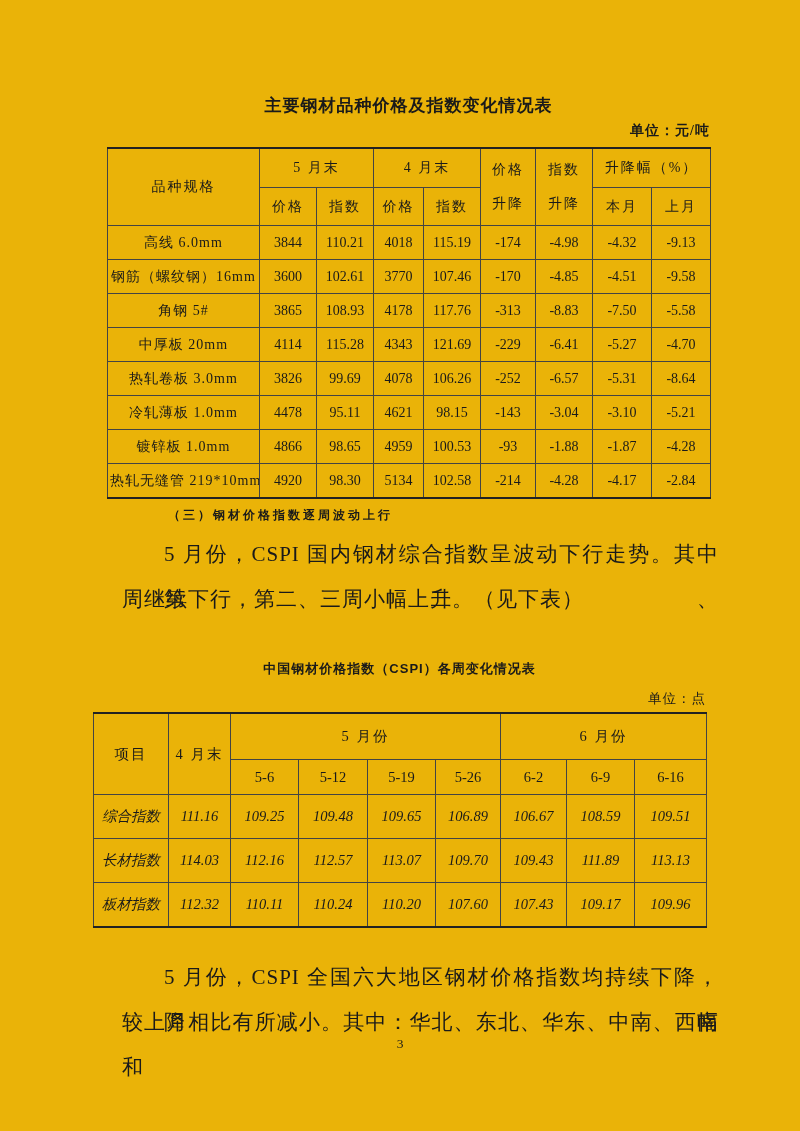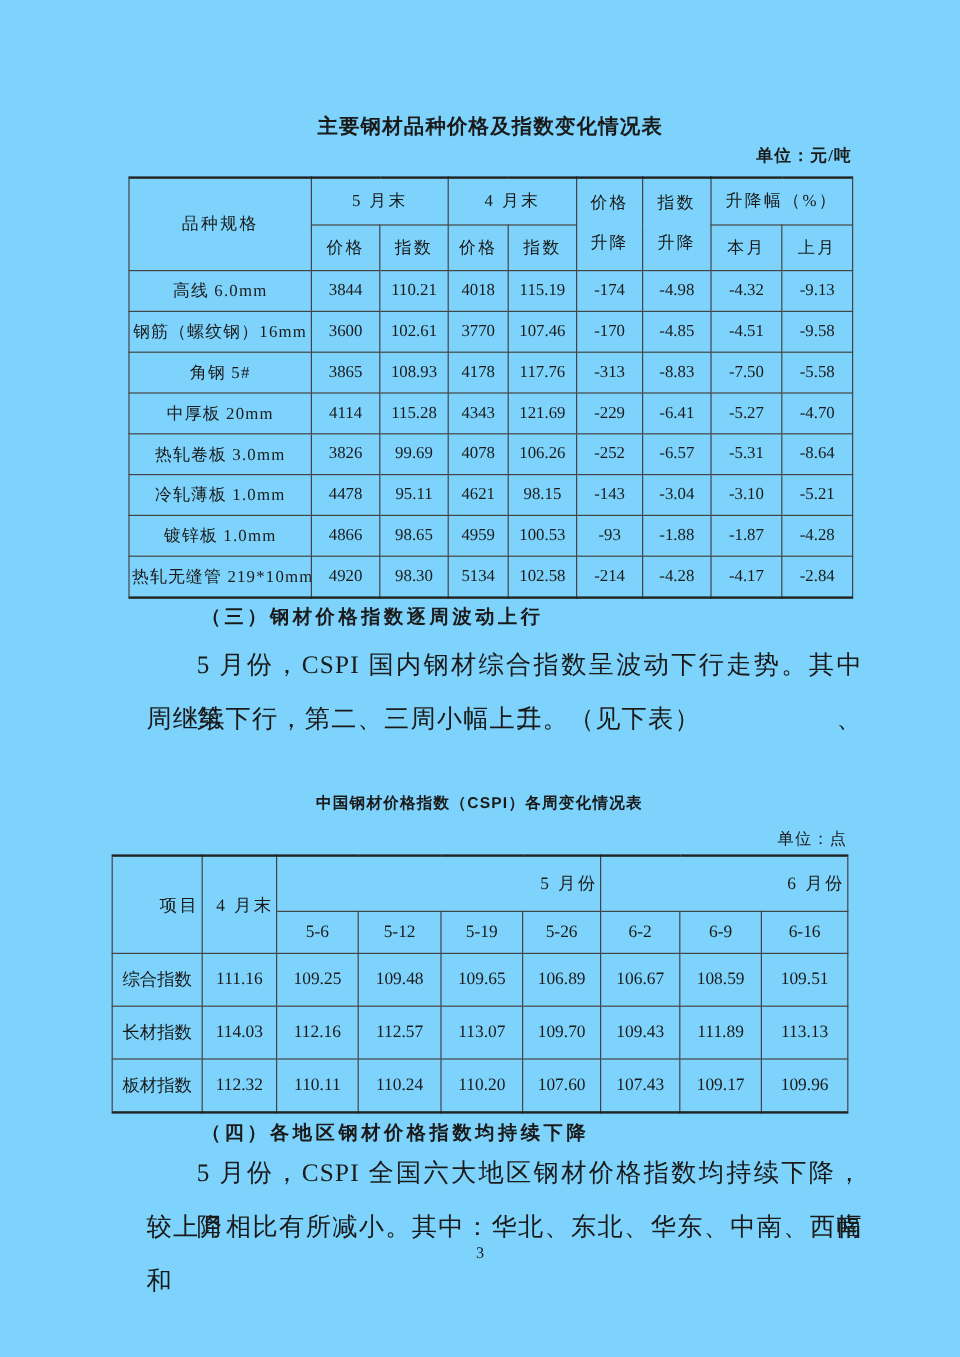--- a/index.html
+++ b/index.html
@@ -1,20 +1,20 @@
 <!DOCTYPE html>
 <html><head>
 <meta charset="utf-8">
 <style>
   html, body { margin: 0; padding: 0; background: #ffffff; }
   .page {
     position: relative;
     width: 800px;
     height: 1131px;
-    background: #7dd3fc;
+    background: #eab308;
     color: #1a1a1a;
     font-family: "Liberation Serif", serif;
     overflow: hidden;
   }
 
   
   .t-title {
     position: absolute;
     left: 107px;
     width: 603px;
@@ -49,30 +49,30 @@
     vertical-align: middle;
     padding: 0 2px;
     white-space: nowrap;
     overflow: hidden;
   }
   table { border: 1.5px solid #222222; border-top-width: 2px; border-bottom-width: 2px; }
   .t1 .h1 td { height: 38px; letter-spacing: 2px; }
   .t1 .h2 td { height: 37px; letter-spacing: 2px; }
   .t1 .dr td { height: 33px; }
   .t1 td.spec { letter-spacing: 1px; }
-  .t2 .h1 td { height: 45px; letter-spacing: 2px; text-align: right; }
+  .t2 .h1 td { height: 45px; letter-spacing: 2px; }
   .t2 .h2 td { height: 34px; letter-spacing: 0; }
-  .t2 .dr td { height: 43px; }
+  .t2 .dr td { height: 43px; font-style: italic; }
   .twoline { line-height: 34px; }
 
   
   .sec-heading {
     position: absolute;
     left: 168px;
-    font-size: 16px;
+    font-size: 12px;
     line-height: 26px;
     font-weight: bold;
     letter-spacing: 3px;
     font-family: "Liberation Serif", serif;
   }
   .h-sec3 { top: 502px; }
   .h-sec4 { top: 932px; }
 
   
   .para {
@@ -302,21 +302,20 @@
         <td>110.24</td>
         <td>110.20</td>
         <td>107.60</td>
         <td>107.43</td>
         <td>109.17</td>
         <td>109.96</td>
       </tr>
     </tbody>
   </table>
 
-  <div class="sec-heading h-sec4">（四）各地区钢材价格指数均持续下降</div>
   <div class="para para-sec4">
     <div class="para-line fill indent">5 月份，CSPI 全国六大地区钢材价格指数均持续下降，降幅</div>
     <div class="para-line fill">较上月相比有所减小。其中：华北、东北、华东、中南、西南和</div>
   </div>
 
   <div class="page-num">3</div>
 
 </div>
 
 </body></html>

